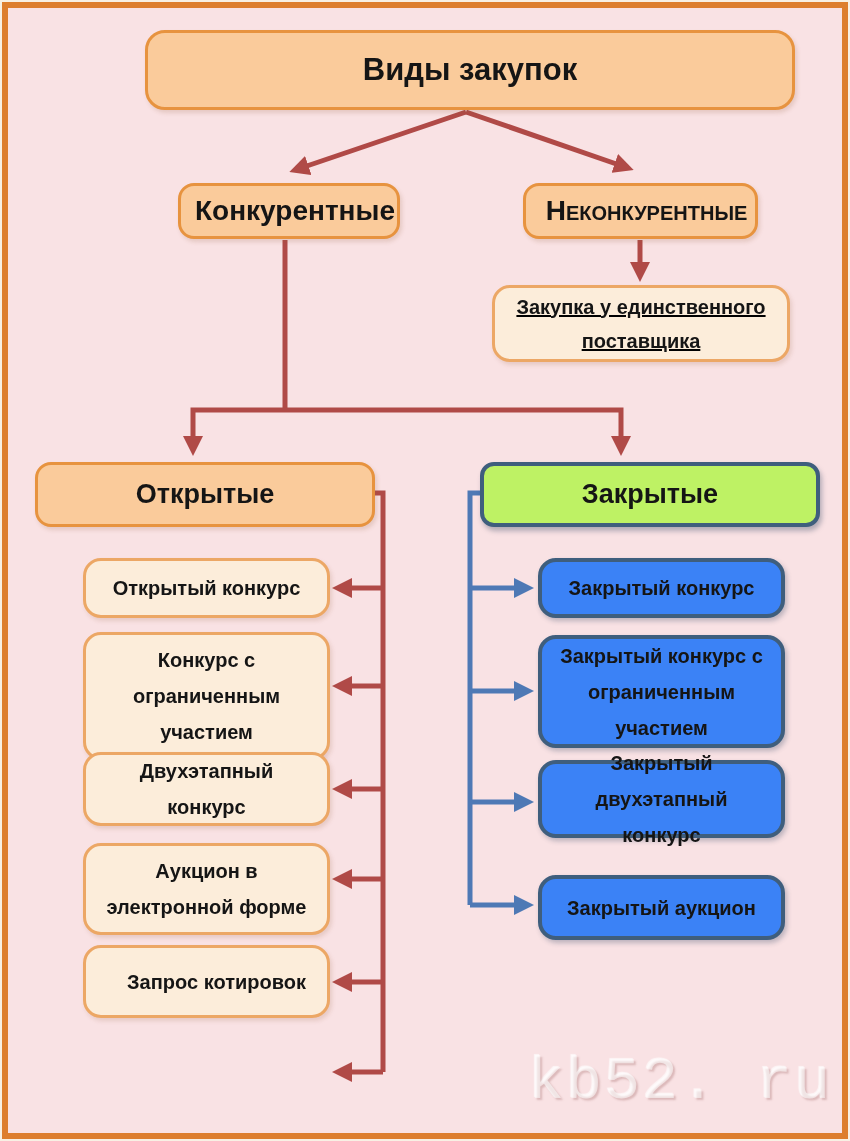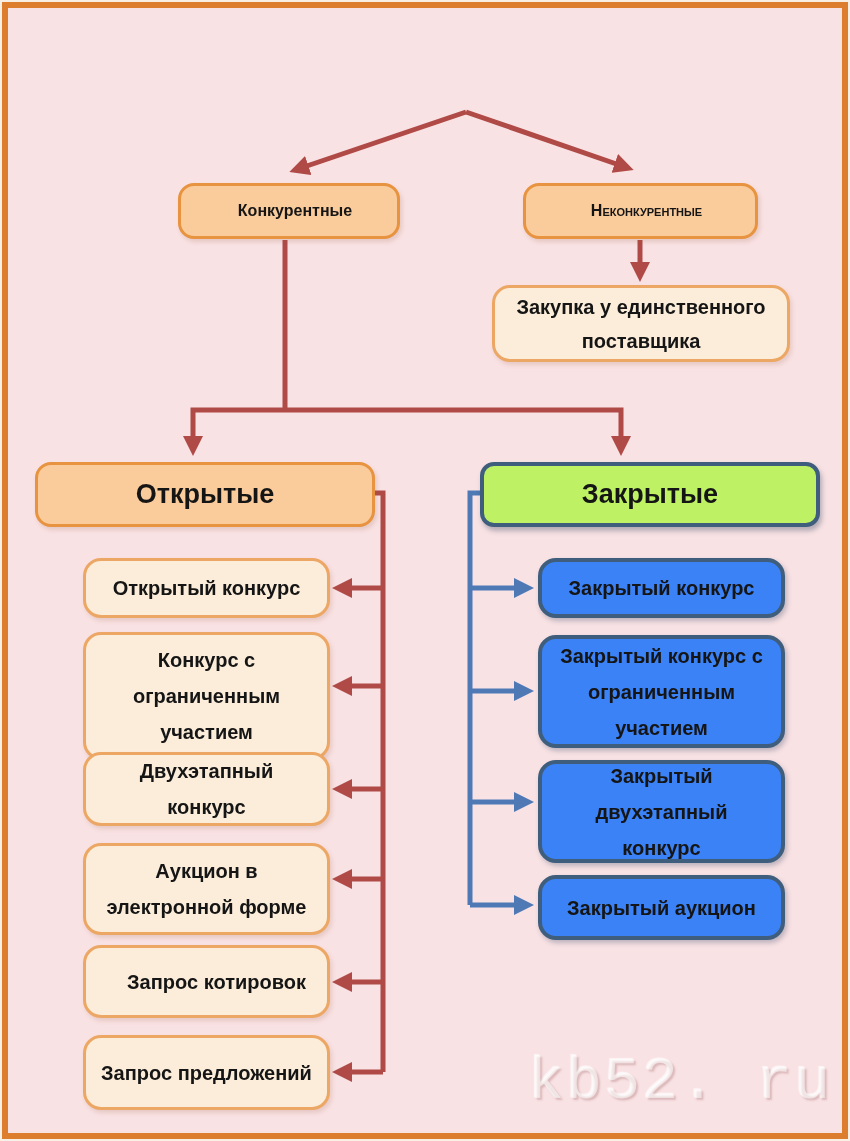--- a/index.html
+++ b/index.html
@@ -53,24 +53,24 @@
     border:4px solid #3f5e7d;
     border-radius:18px;
     box-shadow:2px 3px 5px rgba(45,65,95,0.30);
   }
 
   .title-node     { left:145px; top:30px;  width:650px; height:80px;  border-radius:20px; }
   .title-node .label { font-size:31px; }
 
   .competitive    { left:178px; top:183px; width:222px; height:56px; }
   .noncompetitive { left:523px; top:183px; width:235px; height:56px; }
-  .competitive .label, .noncompetitive .label { font-size:16px;margin-left:12px; }
+  .competitive .label, .noncompetitive .label { font-size:28px;margin-left:12px; }
   .noncompetitive .label { font-variant:small-caps; }
 
-  .single-supplier { left:492px; top:285px; width:298px; height:77px; }
+  .single-supplier { left:492px; top:285px; width:298px; height:77px;text-decoration:underline; }
   .single-supplier .label { font-size:20px; line-height:34px; }
 
   .open-header   { left:35px;  top:462px; width:340px; height:65px; }
   .closed-header { left:480px; top:462px; width:340px; height:65px; }
   .open-header .label, .closed-header .label { font-size:27px; }
 
   .item { width:247px; }
   .item .label { font-size:20px; line-height:36px; }
 
   .connectors { position:absolute; left:0; top:0; width:850px; height:1141px; z-index:1; }
@@ -122,20 +122,23 @@
           <path d="M480,493 L470,493 L470,905"></path>
           <path d="M470,588 L528,588" marker-end="url(#blue-arrow)"></path>
           <path d="M470,691 L528,691" marker-end="url(#blue-arrow)"></path>
           <path d="M470,802 L528,802" marker-end="url(#blue-arrow)"></path>
           <path d="M470,905 L528,905" marker-end="url(#blue-arrow)"></path>
         </g>
       </svg>
 
       <div class="watermark">kb52. ru</div>
 
+      <div class="node orange-node title-node">
+        <span class="label">Виды закупок</span>
+      </div>
 
       <div class="node orange-node competitive">
         <span class="label">Конкурентные</span>
       </div>
 
       <div class="node orange-node noncompetitive">
         <span class="label">Неконкурентные</span>
       </div>
 
       <div class="node cream-node single-supplier">
@@ -163,33 +166,30 @@
         <span class="label">Двухэтапный
 конкурс</span>
       </div>
       <div class="node cream-node item" style="left:83px; top:843px; height:92px;">
         <span class="label">Аукцион в
 электронной форме</span>
       </div>
       <div class="node cream-node item" style="left:83px; top:945px; height:73px;padding-left:20px;">
         <span class="label">Запрос котировок</span>
       </div>
-      <div class="node cream-node item" style="left:83px; top:1035px; height:75px;">
-        <span class="label">Запрос предложений</span>
-      </div>
 
       <div class="node blue-node item" style="left:538px; top:558px; height:60px;">
         <span class="label">Закрытый конкурс</span>
       </div>
       <div class="node blue-node item" style="left:538px; top:635px; height:113px;">
         <span class="label">Закрытый конкурс с
 ограниченным
 участием</span>
       </div>
-      <div class="node blue-node item" style="left:538px; top:760px; height:103px;">
+      <div class="node blue-node item" style="left:538px; top:760px; height:78px;">
         <span class="label">Закрытый
 двухэтапный
 конкурс</span>
       </div>
       <div class="node blue-node item" style="left:538px; top:875px; height:65px;">
         <span class="label">Закрытый аукцион</span>
       </div>
 
     </div>
   </div>

